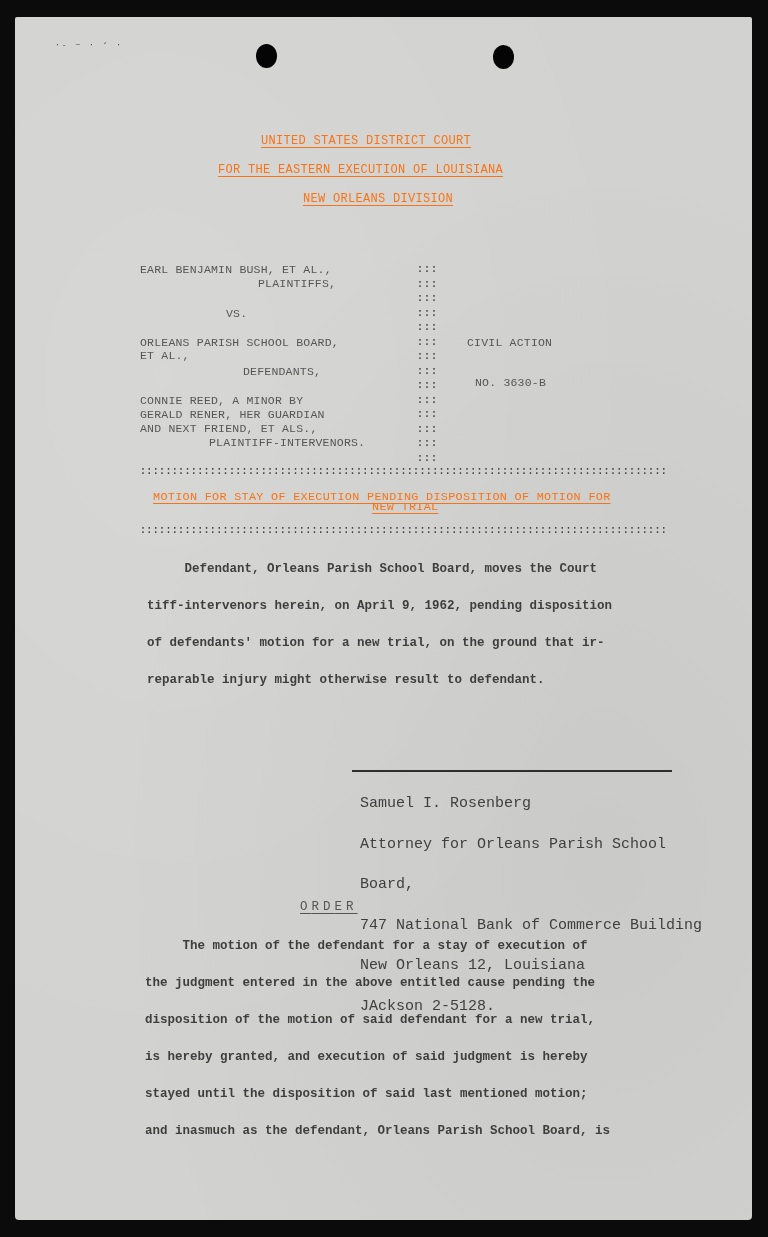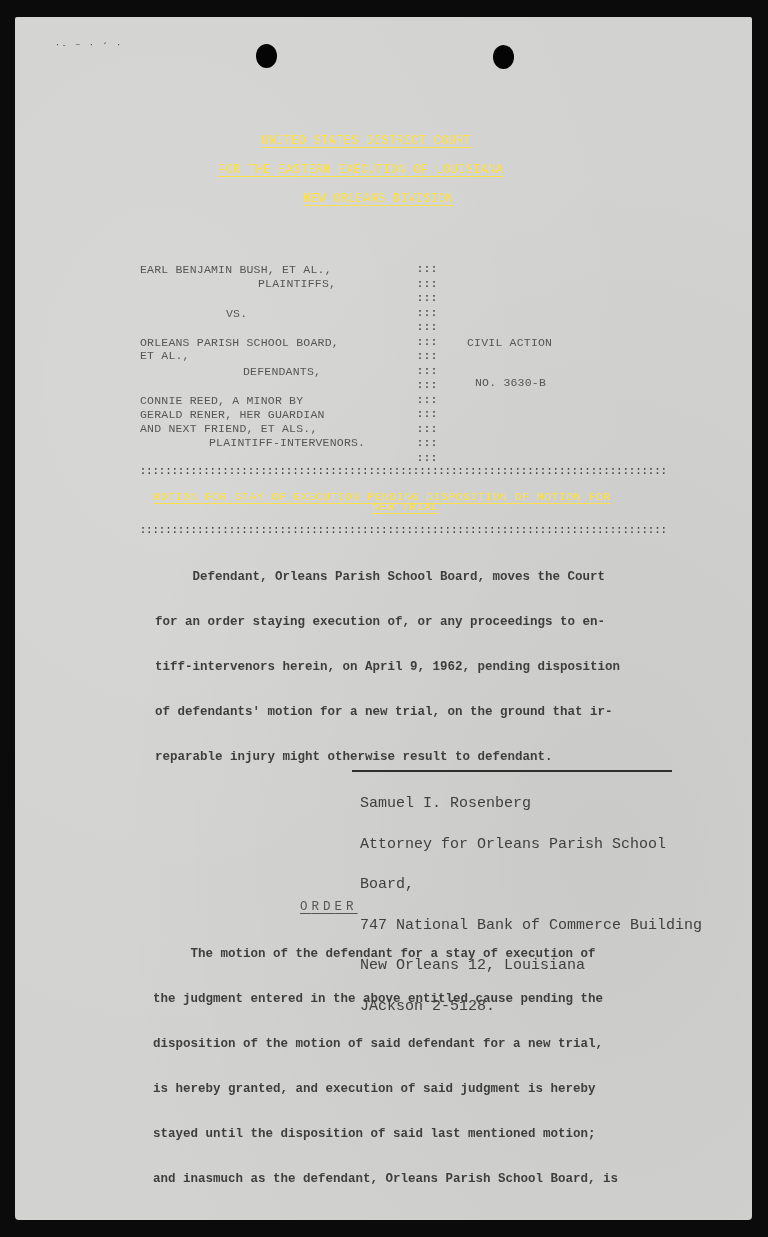--- a/index.html
+++ b/index.html
@@ -13,27 +13,27 @@
     background-image:
       radial-gradient(ellipse at 20% 30%, rgba(255,255,255,0.10), transparent 60%),
       radial-gradient(ellipse at 80% 70%, rgba(0,0,0,0.04), transparent 60%);
     border-radius: 2px 2px 4px 4px;
   }
   .hole { position: absolute; width: 21px; height: 24px; border-radius: 50%; background: #050505; }
   .hole.h1 { left: 256px; top: 44px; }
   .hole.h2 { left: 493px; top: 45px; }
   .specks { position: absolute; left: 55px; top: 40px; font-size: 8px; color: #444; letter-spacing: 2px; }
   .t { position: absolute; color: #4c4c4c; white-space: pre; font-size: 12.5px; line-height: 14.5px; }
-  .hd { color: #fde047; letter-spacing: 0.3px; text-decoration: underline; text-decoration-thickness: 1px; text-underline-offset: 3px; font-size: 12px; }
+  .hd { color: #f97316; letter-spacing: 0.3px; text-decoration: underline; text-decoration-thickness: 1px; text-underline-offset: 3px; font-size: 12px; }
   .cap { font-size: 11.5px; color: #565656; letter-spacing: 0.2px; }
   .colons { position: absolute; left: 417px; top: 263px; width: 30px; }
   .colons div { font-size: 10px; line-height: 14.5px; color: #444; letter-spacing: 1px; font-weight: bold; }
   .sepline { position: absolute; left: 140px; width: 525px; font-size: 10px; color: #444; overflow: hidden; white-space: nowrap; letter-spacing: 0.35px; font-weight: bold; }
   .body-text { position: absolute; left: 139px; width: 540px; font-size: 12.5px; color: #3e3e3e; font-weight: bold; }
-  .body-text p { margin: 16px; white-space: pre; line-height: 29px; }
+  .body-text p { margin: 8px; white-space: pre; line-height: 29px; }
   .sig-line { position: absolute; left: 352px; top: 770px; width: 320px; height: 2px; background: #2e2e2e; }
   .sig { position: absolute; left: 360px; top: 770px; font-size: 15px; line-height: 13.5px; color: #3f3f3f; white-space: pre; }
   .order-title { position: absolute; left: 300px; top: 900px; font-size: 12.5px; color: #555; letter-spacing: 4px; }
   .order-title span { text-decoration: underline; text-underline-offset: 3px; }
 </style>
 </head>
 <body>
 
 <div class="paper"></div>
 <div class="hole h1"></div>
@@ -77,21 +77,20 @@
 
 <div class="sepline" style="top:466px;">::::::::::::::::::::::::::::::::::::::::::::::::::::::::::::::::::::::::::::::::::::::::</div>
 
 <div class="t hd" style="left:140px; top:490px; font-size:11.8px;padding-left:13px;">MOTION FOR STAY OF EXECUTION PENDING DISPOSITION OF MOTION FOR</div>
 <div class="t hd" style="left:372px; top:500px; font-size:11.8px;">NEW TRIAL</div>
 
 <div class="sepline" style="top:525px;">::::::::::::::::::::::::::::::::::::::::::::::::::::::::::::::::::::::::::::::::::::::::</div>
 
 <div class="body-text" style="top:547px;">
   <p>     Defendant, Orleans Parish School Board, moves the Court</p>
-  <p>for an order staying execution of, or any proceedings to en-</p>
   <p>tiff-intervenors herein, on April 9, 1962, pending disposition</p>
   <p>of defendants' motion for a new trial, on the ground that ir-</p>
   <p>reparable injury might otherwise result to defendant.</p>
 </div>
 
 <div class="sig-line"></div>
 <div class="sig">
   <div>Samuel I. Rosenberg</div>
   <div>Attorney for Orleans Parish School</div>
   <div>Board,</div>

